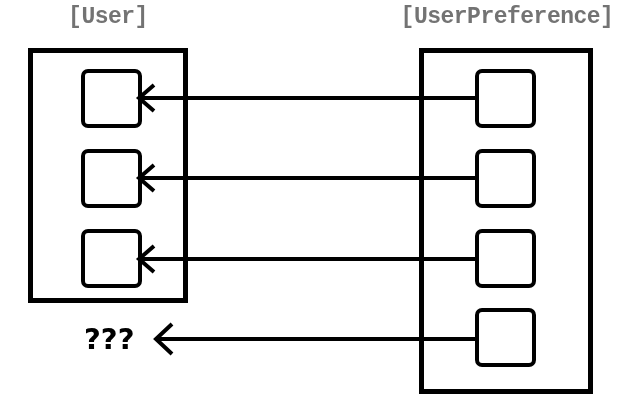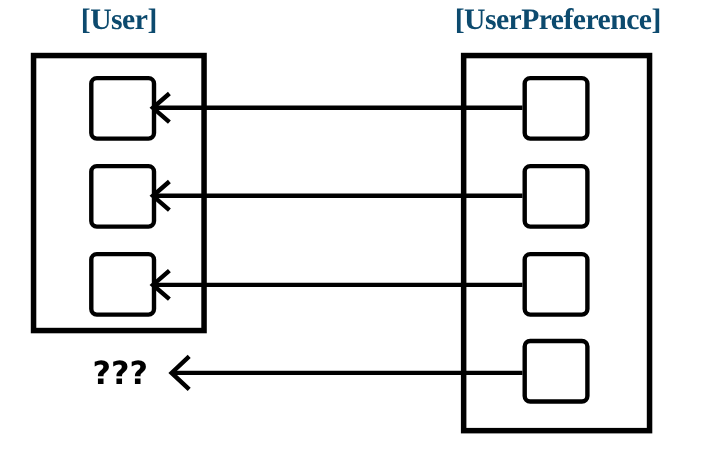--- a/index.html
+++ b/index.html
@@ -12,25 +12,25 @@
   }
   #canvas {
     position: relative;
     width: 638px;
     height: 416px;
     background: #ffffff;
     overflow: hidden;
   }
   .entity-label {
     position: absolute;
-    font-family: Liberation Serif, serif;
+    font-family: Liberation Mono, monospace;
     font-weight: bold;
-    font-size: 27px;
+    font-size: 23px;
     line-height: 30px;
-    color: #0c4a6e;
+    color: #737373;
     letter-spacing: -0.5px;
     white-space: nowrap;
     text-align: center;
   }
   .entity-box {
     position: absolute;
     box-sizing: border-box;
     border: 5px solid #000000;
     background: transparent;
   }

